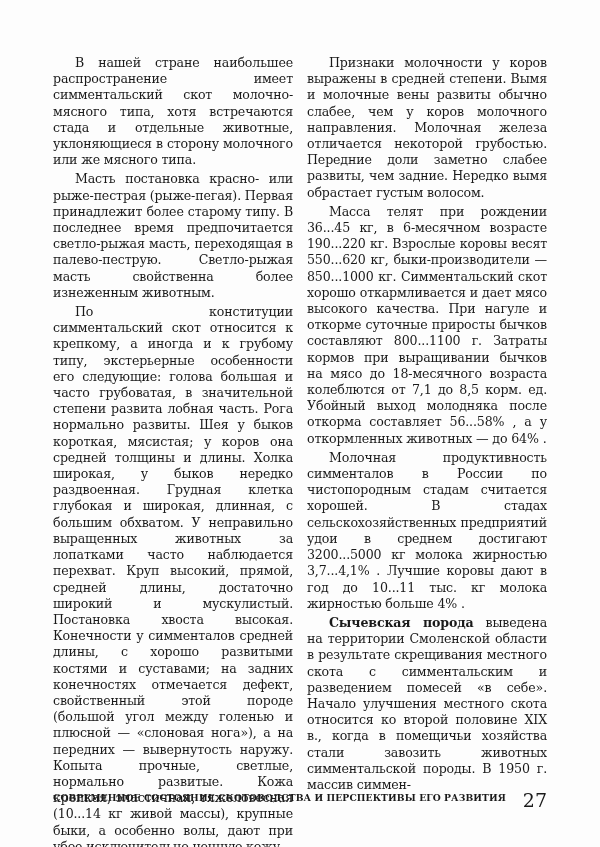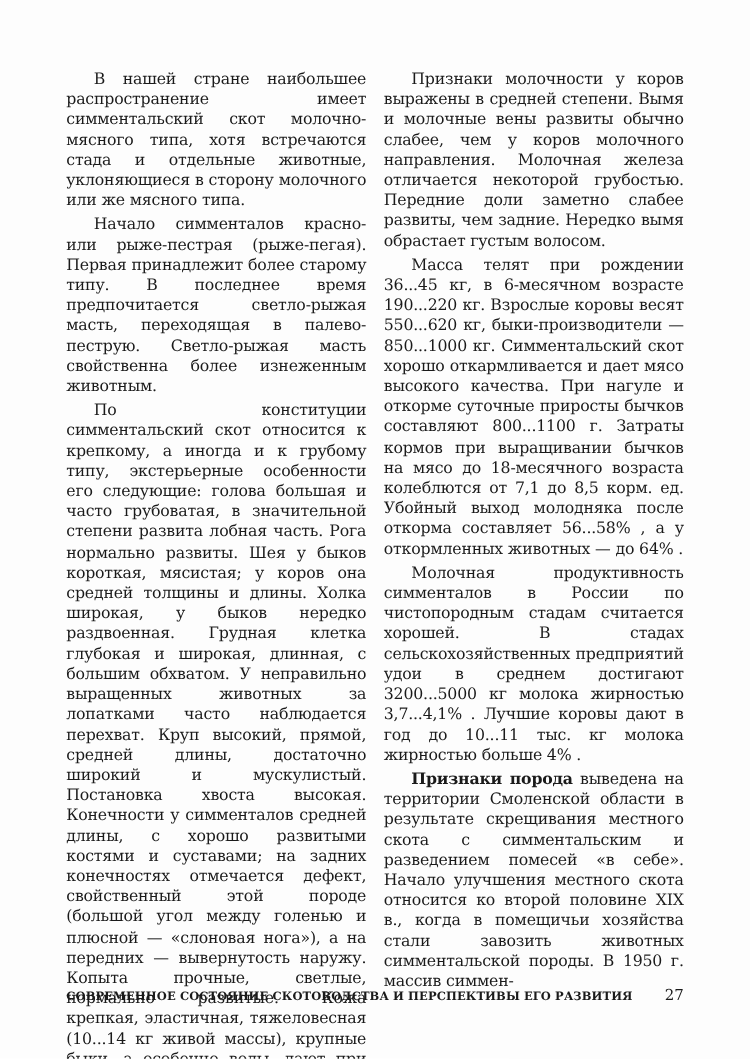--- a/index.html
+++ b/index.html
@@ -14,38 +14,38 @@
   .col.right { left: 307px; }
   .col p { margin: 0; text-indent: 22px; }
   .col p.noindent { text-indent: 0; }
   .col p + p { margin-top: 3px; }
   .b { font-weight: bold; }
   .footer {
     position: absolute; left: 53px; top: 789px; width: 494px;
     font-family: "DejaVu Serif", serif; color: #1a1a1a;
   }
   .footer .running { font-size: 9.2px; letter-spacing: 0.1px; position: absolute; left: 0; top: 3px; white-space: nowrap; font-weight: bold; }
-  .footer .pnum { font-size: 12px; position: absolute; right: 0; top: 0; }
+  .footer .pnum { font-size: 19px; position: absolute; right: 0; top: 0; }
 </style>
 </head>
 <body>
 
 <div class="page">
 
   <div class="col left">
     <p>В нашей стране наибольшее распространение имеет симментальский скот молочно-мясного типа, хотя встречаются стада и отдельные животные, уклоняющиеся в сторону молочного или же мясного типа.</p>
-    <p>Начало симменталов красно- или рыже-пестрая (рыже-пегая). Первая принадлежит более старому типу. В последнее время предпочитается светло-рыжая масть, переходящая в палево-пеструю. Светло-рыжая масть свойственна более изнеженным животным.</p>
+    <p>Масть постановка красно- или рыже-пестрая (рыже-пегая). Первая принадлежит более старому типу. В последнее время предпочитается светло-рыжая масть, переходящая в палево-пеструю. Светло-рыжая масть свойственна более изнеженным животным.</p>
     <p>По конституции симментальский скот относится к крепкому, а иногда и к грубому типу, экстерьерные особенности его следующие: голова большая и часто грубоватая, в значительной степени развита лобная часть. Рога нормально развиты. Шея у быков короткая, мясистая; у коров она средней толщины и длины. Холка широкая, у быков нередко раздвоенная. Грудная клетка глубокая и широкая, длинная, с большим обхватом. У неправильно выращенных животных за лопатками часто наблюдается перехват. Круп высокий, прямой, средней длины, достаточно широкий и мускулистый. Постановка хвоста высокая. Конечности у симменталов средней длины, с хорошо развитыми костями и суставами; на задних конечностях отмечается дефект, свойственный этой породе (большой угол между голенью и плюсной — «слоновая нога»), а на передних — вывернутость наружу. Копыта прочные, светлые, нормально развитые. Кожа крепкая, эластичная, тяжеловесная (10...14 кг живой массы), крупные быки, а особенно волы, дают при убое исключительно ценную кожу.</p>
   </div>
 
   <div class="col right">
     <p>Признаки молочности у коров выражены в средней степени. Вымя и молочные вены развиты обычно слабее, чем у коров молочного направления. Молочная железа отличается некоторой грубостью. Передние доли заметно слабее развиты, чем задние. Нередко вымя обрастает густым волосом.</p>
     <p>Масса телят при рождении 36...45 кг, в 6-месячном возрасте 190...220 кг. Взрослые коровы весят 550...620 кг, быки-производители — 850...1000 кг. Симментальский скот хорошо откармливается и дает мясо высокого качества. При нагуле и откорме суточные приросты бычков составляют 800...1100 г. Затраты кормов при выращивании бычков на мясо до 18-месячного возраста колеблются от 7,1 до 8,5 корм. ед. Убойный выход молодняка после откорма составляет 56...58% , а у откормленных животных — до 64% .</p>
     <p>Молочная продуктивность симменталов в России по чистопородным стадам считается хорошей. В стадах сельскохозяйственных предприятий удои в среднем достигают 3200...5000 кг молока жирностью 3,7...4,1% . Лучшие коровы дают в год до 10...11 тыс. кг молока жирностью больше 4% .</p>
-    <p><span class="b">Признаки порода</span><span> выведена на территории Смоленской области в результате скрещивания местного скота с симментальским и разведением помесей «в себе». Начало улучшения местного скота относится ко второй половине XIX в., когда в помещичьи хозяйства стали завозить животных симментальской породы. В 1950 г. массив симмен-</span></p>
+    <p><span class="b">Сычевская порода</span><span> выведена на территории Смоленской области в результате скрещивания местного скота с симментальским и разведением помесей «в себе». Начало улучшения местного скота относится ко второй половине XIX в., когда в помещичьи хозяйства стали завозить животных симментальской породы. В 1950 г. массив симмен-</span></p>
   </div>
 
   <div class="footer">
     <span class="running">СОВРЕМЕННОЕ СОСТОЯНИЕ СКОТОВОДСТВА И ПЕРСПЕКТИВЫ ЕГО РАЗВИТИЯ</span>
     <span class="pnum">27</span>
   </div>
 
 </div>
 
 </body></html>

